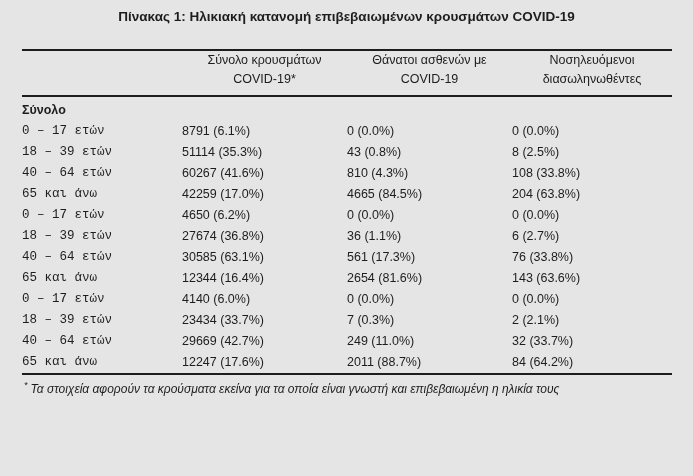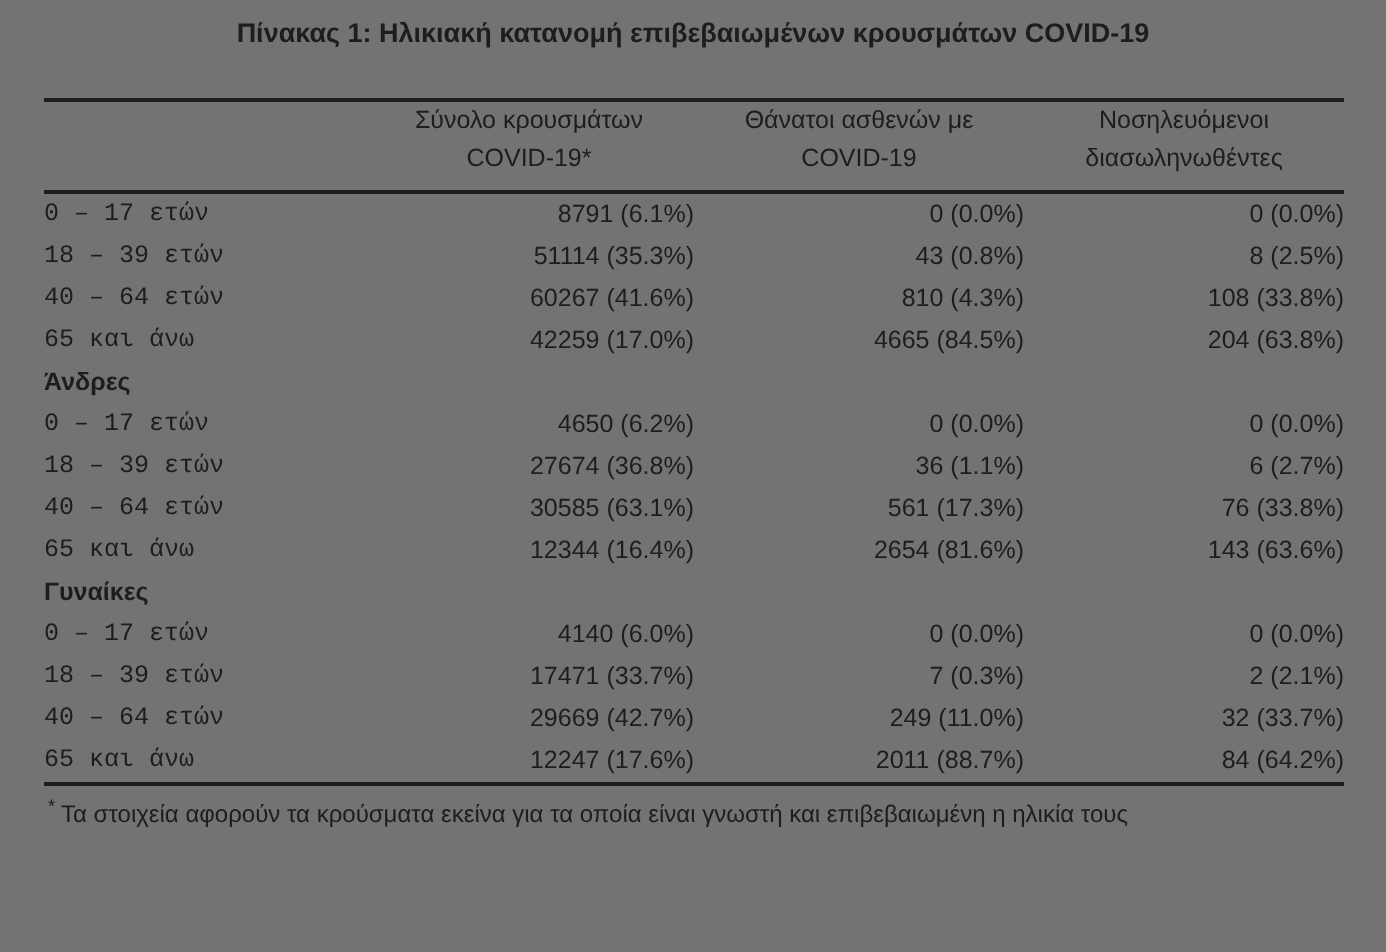--- a/index.html
+++ b/index.html
@@ -4,21 +4,21 @@
 <style>
   html, body {
     margin: 0;
     padding: 0;
     background: #ffffff;
   }
   .page {
     position: relative;
     width: 693px;
     height: 476px;
-    background: #737373;
+    background: #e5e5e5;
     font-family: "Liberation Sans", sans-serif;
     color: #1d1d1b;
     overflow: hidden;
   }
   .doc-title {
     padding-top: 9px;
     text-align: center;
     font-size: 13.5px;
     font-weight: 700;
     color: #1d1d1b;
@@ -51,29 +51,30 @@
     font-weight: 700;
     text-align: left;
     padding-left: 8px;
   }
   td.age-label {
     text-align: left;
     padding-left: 17px;
     font-family: Liberation Mono, monospace;
   }
   td.value-cell {
-    text-align: right;
+    text-align: left;
   }
   tbody tr.first-group td.group-label {
     padding-top: 3px;
   }
   .footnote {
     margin: 5px 0 16px 24px;
     font-size: 12px;
     color: #1d1d1b;
+    font-style: italic;
   }
   .footnote sup {
     font-size: 9px;
     margin-right: 3px;
   }
 </style>
 </head>
 <body>
 
 <div class="page">
@@ -98,20 +99,23 @@
           <span>Θάνατοι ασθενών με</span><br>
           <span>COVID-19</span>
         </th>
         <th>
           <span>Νοσηλευόμενοι</span><br>
           <span>διασωληνωθέντες</span>
         </th>
       </tr>
     </thead>
     <tbody>
+        <tr class="first-group">
+          <td colspan="4" class="group-label">Σύνολο</td>
+        </tr>
         <tr>
           <td class="age-label">0 – 17 ετών</td>
           <td class="value-cell">8791 (6.1%)</td>
           <td class="value-cell">0 (0.0%)</td>
           <td class="value-cell">0 (0.0%)</td>
         </tr>
         <tr>
           <td class="age-label">18 – 39 ετών</td>
           <td class="value-cell">51114 (35.3%)</td>
           <td class="value-cell">43 (0.8%)</td>
@@ -121,23 +125,20 @@
           <td class="age-label">40 – 64 ετών</td>
           <td class="value-cell">60267 (41.6%)</td>
           <td class="value-cell">810 (4.3%)</td>
           <td class="value-cell">108 (33.8%)</td>
         </tr>
         <tr>
           <td class="age-label">65 και άνω</td>
           <td class="value-cell">42259 (17.0%)</td>
           <td class="value-cell">4665 (84.5%)</td>
           <td class="value-cell">204 (63.8%)</td>
-        </tr>
-        <tr>
-          <td colspan="4" class="group-label">Άνδρες</td>
         </tr>
         <tr>
           <td class="age-label">0 – 17 ετών</td>
           <td class="value-cell">4650 (6.2%)</td>
           <td class="value-cell">0 (0.0%)</td>
           <td class="value-cell">0 (0.0%)</td>
         </tr>
         <tr>
           <td class="age-label">18 – 39 ετών</td>
           <td class="value-cell">27674 (36.8%)</td>
@@ -150,31 +151,28 @@
           <td class="value-cell">561 (17.3%)</td>
           <td class="value-cell">76 (33.8%)</td>
         </tr>
         <tr>
           <td class="age-label">65 και άνω</td>
           <td class="value-cell">12344 (16.4%)</td>
           <td class="value-cell">2654 (81.6%)</td>
           <td class="value-cell">143 (63.6%)</td>
         </tr>
         <tr>
-          <td colspan="4" class="group-label">Γυναίκες</td>
-        </tr>
-        <tr>
           <td class="age-label">0 – 17 ετών</td>
           <td class="value-cell">4140 (6.0%)</td>
           <td class="value-cell">0 (0.0%)</td>
           <td class="value-cell">0 (0.0%)</td>
         </tr>
         <tr>
           <td class="age-label">18 – 39 ετών</td>
-          <td class="value-cell">17471 (33.7%)</td>
+          <td class="value-cell">23434 (33.7%)</td>
           <td class="value-cell">7 (0.3%)</td>
           <td class="value-cell">2 (2.1%)</td>
         </tr>
         <tr>
           <td class="age-label">40 – 64 ετών</td>
           <td class="value-cell">29669 (42.7%)</td>
           <td class="value-cell">249 (11.0%)</td>
           <td class="value-cell">32 (33.7%)</td>
         </tr>
         <tr>

